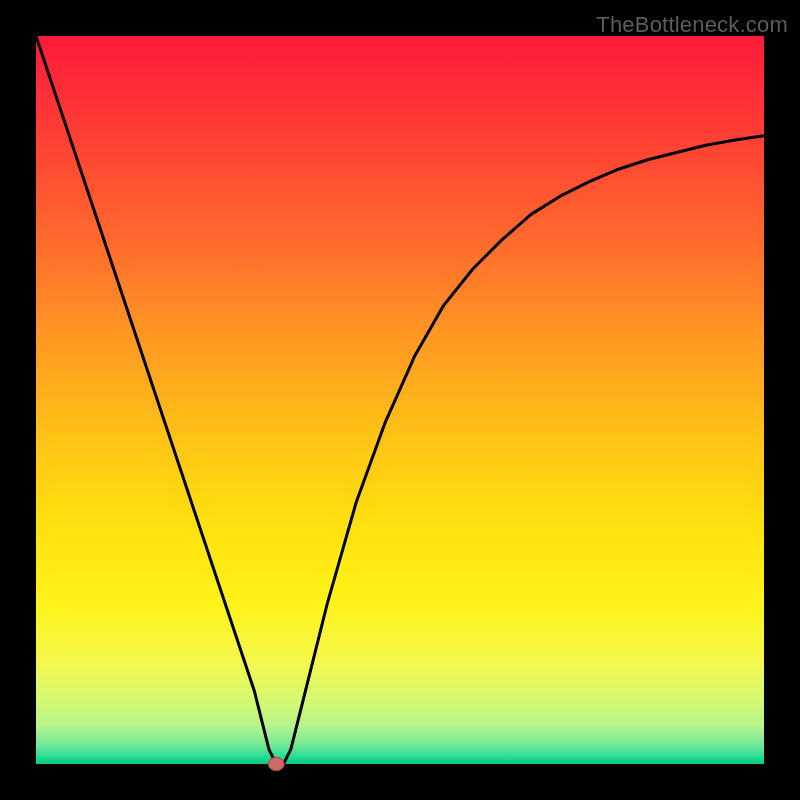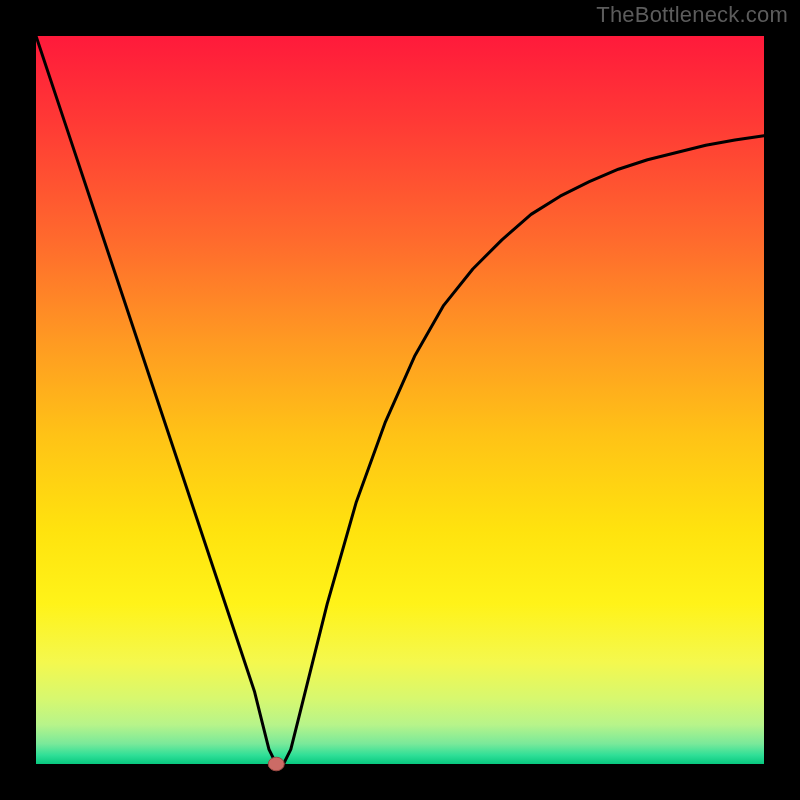--- a/index.html
+++ b/index.html
@@ -11,21 +11,21 @@
     background: #ffffff;
     font-family: Arial, Helvetica, sans-serif;
   }
   .wrap {
     position: relative;
     width: 800px;
     height: 800px;
   }
   .watermark {
     position: absolute;
-    top: 2px;
+    top: 12px;
     right: 12px;
     font-size: 22px;
     font-weight: 400;
     color: #5c5c5c;
     letter-spacing: 0.2px;
     z-index: 50;
   }
   svg {
     position: absolute;
     left: 0;

